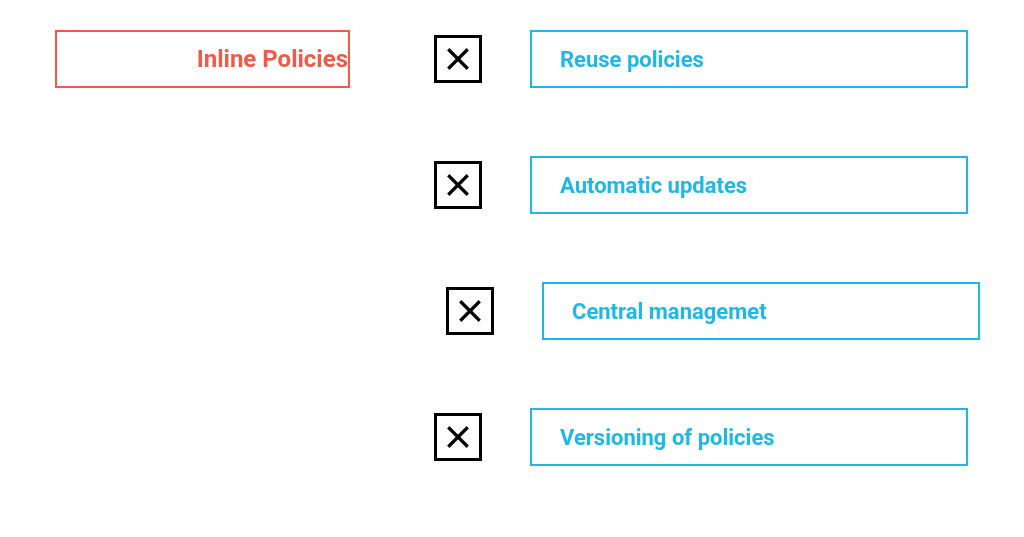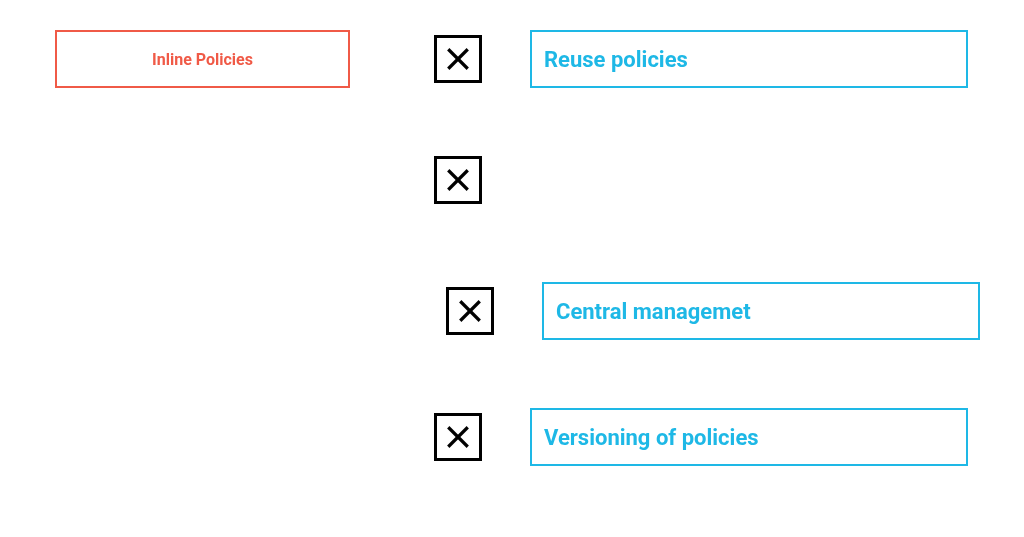--- a/index.html
+++ b/index.html
@@ -16,23 +16,23 @@
     }
     .left-box {
       position: absolute;
       left: 55px;
       top: 30px;
       width: 295px;
       height: 58px;
       border: 2px solid #f05a47;
       display: flex;
       align-items: center;
-      justify-content: center;
+      justify-content: flex-end;
       color: #f05a47;
-      font-size: 16px;
+      font-size: 24px;
       font-weight: 700;
     }
     .row {
       position: absolute;
       left: 434px;
       display: flex;
       align-items: center;
       gap: 48px;
     }
     .row-0 { top: 30px; }
@@ -51,21 +51,21 @@
     .x-box svg {
       width: 26px;
       height: 26px;
     }
     .feature-box {
       width: 438px;
       height: 58px;
       border: 2px solid #1eb8e6;
       display: flex;
       align-items: center;
-      padding-left: 12px;
+      padding-left: 28px;
       color: #1eb8e6;
       font-size: 22px;
       font-weight: 700;
     }
   </style>
 </head>
 <body>
 
 <div class="left-box">
   <span>Inline Policies</span>
@@ -83,20 +83,23 @@
   </div>
 </div>
 
 <div class="row row-1">
   <div class="x-box">
     <svg viewBox="0 0 24 24">
       <line x1="3" y1="3" x2="21" y2="21" stroke="#000000" stroke-width="3"></line>
       <line x1="21" y1="3" x2="3" y2="21" stroke="#000000" stroke-width="3"></line>
     </svg>
   </div>
+  <div class="feature-box">
+    <span>Automatic updates</span>
+  </div>
 </div>
 
 <div class="row row-2">
   <div class="x-box">
     <svg viewBox="0 0 24 24">
       <line x1="3" y1="3" x2="21" y2="21" stroke="#000000" stroke-width="3"></line>
       <line x1="21" y1="3" x2="3" y2="21" stroke="#000000" stroke-width="3"></line>
     </svg>
   </div>
   <div class="feature-box">

